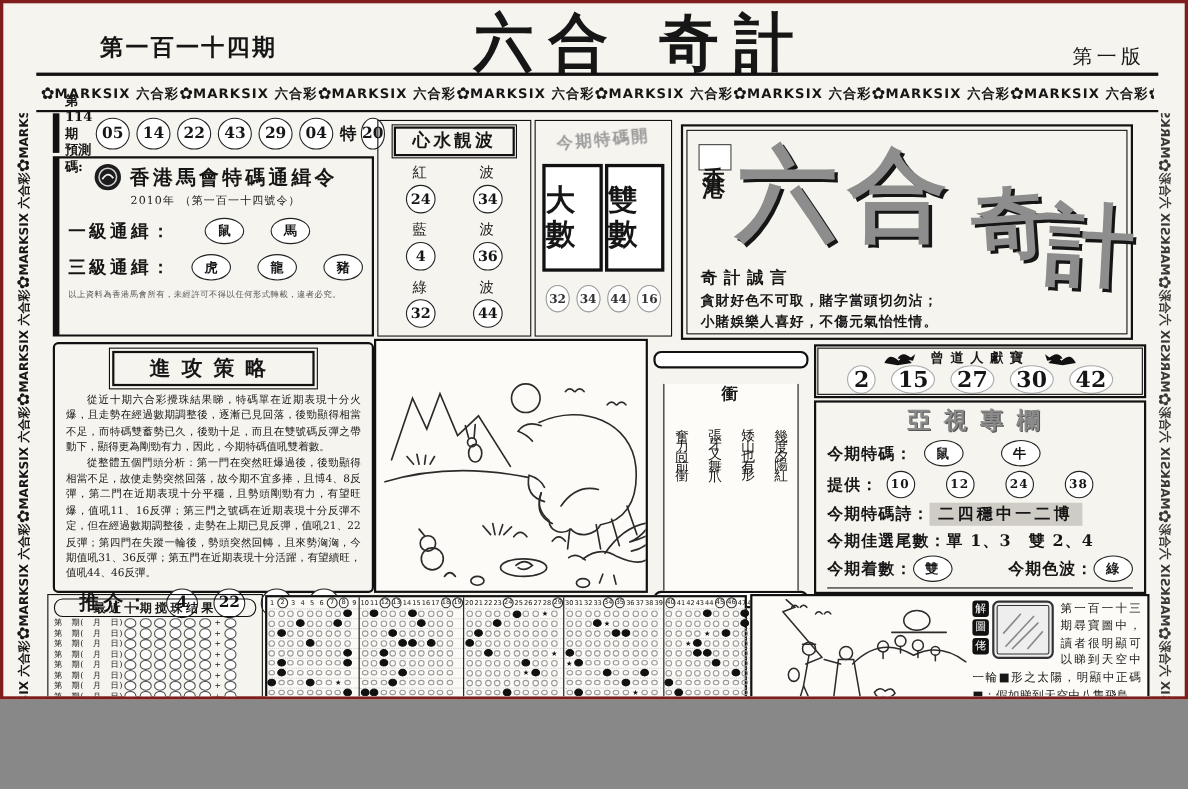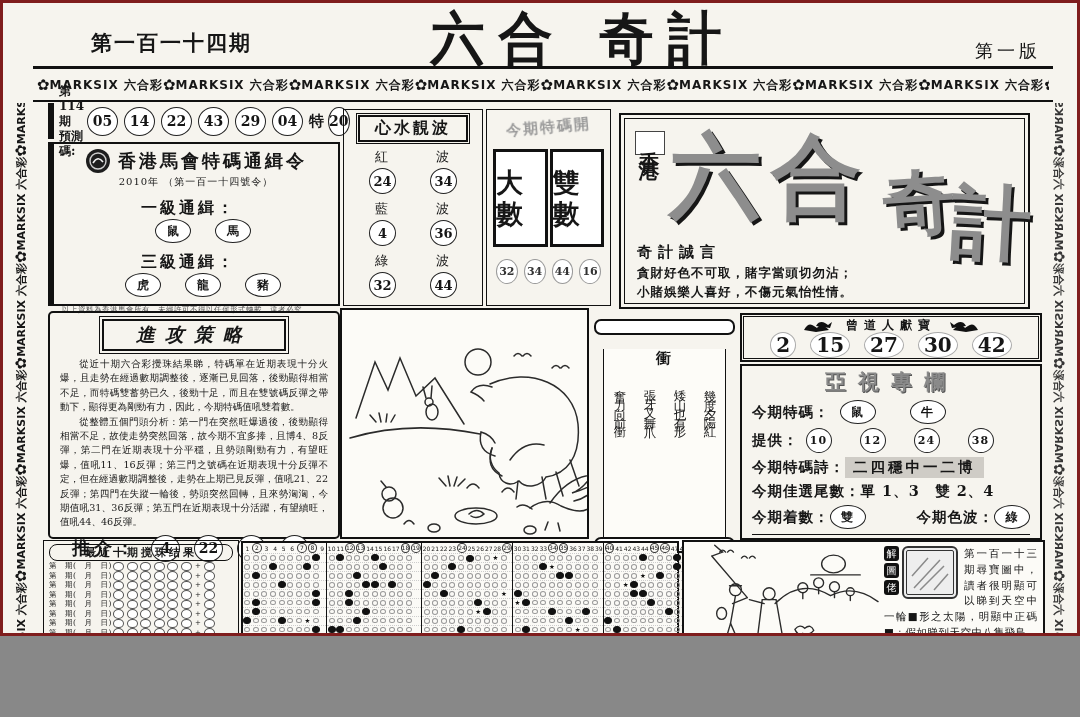--- a/index.html
+++ b/index.html
@@ -38,31 +38,31 @@
   .pred{left:45px;top:100px;width:292px;height:36px;display:flex;align-items:center;
         border-left:6px solid #111;padding-left:5px;}
   .pred-label{font-size:12px;font-weight:bold;line-height:1.25;width:56px;}
   .pred-special{font-size:15px;font-weight:bold;margin:0 1px 0 3px;}
   
   .wanted{left:45px;top:139px;width:292px;height:164px;border:2.5px solid #111;border-left:6px solid #111;
           padding:4px 8px;}
   .w-title{display:flex;align-items:center;justify-content:center;gap:7px;font-size:18px;
            font-weight:900;letter-spacing:3px;}
   .w-sub{text-align:center;font-size:10px;margin-top:1px;letter-spacing:1px;}
-  .w-row{display:flex;align-items:center;margin-top:9px;flex-direction:column;}
+  .w-row{display:flex;align-items:center;margin-top:9px;}
   .w-label{font-size:16px;font-weight:bold;letter-spacing:3px;width:110px;}
   .w-animals{display:flex;gap:24px;margin-left:14px;}
   .ani{display:inline-flex;align-items:center;justify-content:center;border:1.4px solid #222;
        border-radius:50%;width:34px;height:22px;font-size:12px;font-weight:bold;background:#fff;}
   .w-foot{font-size:7.5px;color:#555;margin-top:8px;letter-spacing:.5px;}
   
   .strategy{left:45px;top:308px;width:292px;height:228px;border:2.5px solid #111;border-radius:5px;
             padding:6px 10px;}
   .st-title{width:180px;margin:0 auto;text-align:center;border:2px solid #111;outline:1px solid #111;
-            outline-offset:2px;font-size:19px;font-weight:900;letter-spacing:10px;padding:1px 0;font-style:italic;}
+            outline-offset:2px;font-size:19px;font-weight:900;letter-spacing:10px;padding:1px 0;}
   .st-body{font-size:9.6px;line-height:1.5;text-align:justify;margin-top:6px;}
   .st-body p{margin:0;text-indent:2em;}
   .st-rec{display:flex;align-items:center;justify-content:center;margin-top:5px;}
   .st-rec-label{font-size:18px;font-weight:900;letter-spacing:4px;margin-right:6px;}
   
   .lucky{left:340px;top:106px;width:140px;height:197px;border:1.6px solid #111;padding:5px 8px;}
   .lw-title{width:106px;margin:0 auto;text-align:center;border:2.5px solid #111;outline:1px solid #111;
             outline-offset:1px;font-size:16px;font-weight:900;letter-spacing:3px;padding:1px 0;}
   .lw-block{margin-top:6px;}
   .lw-labels{display:flex;justify-content:space-around;font-size:13px;letter-spacing:2px;}

